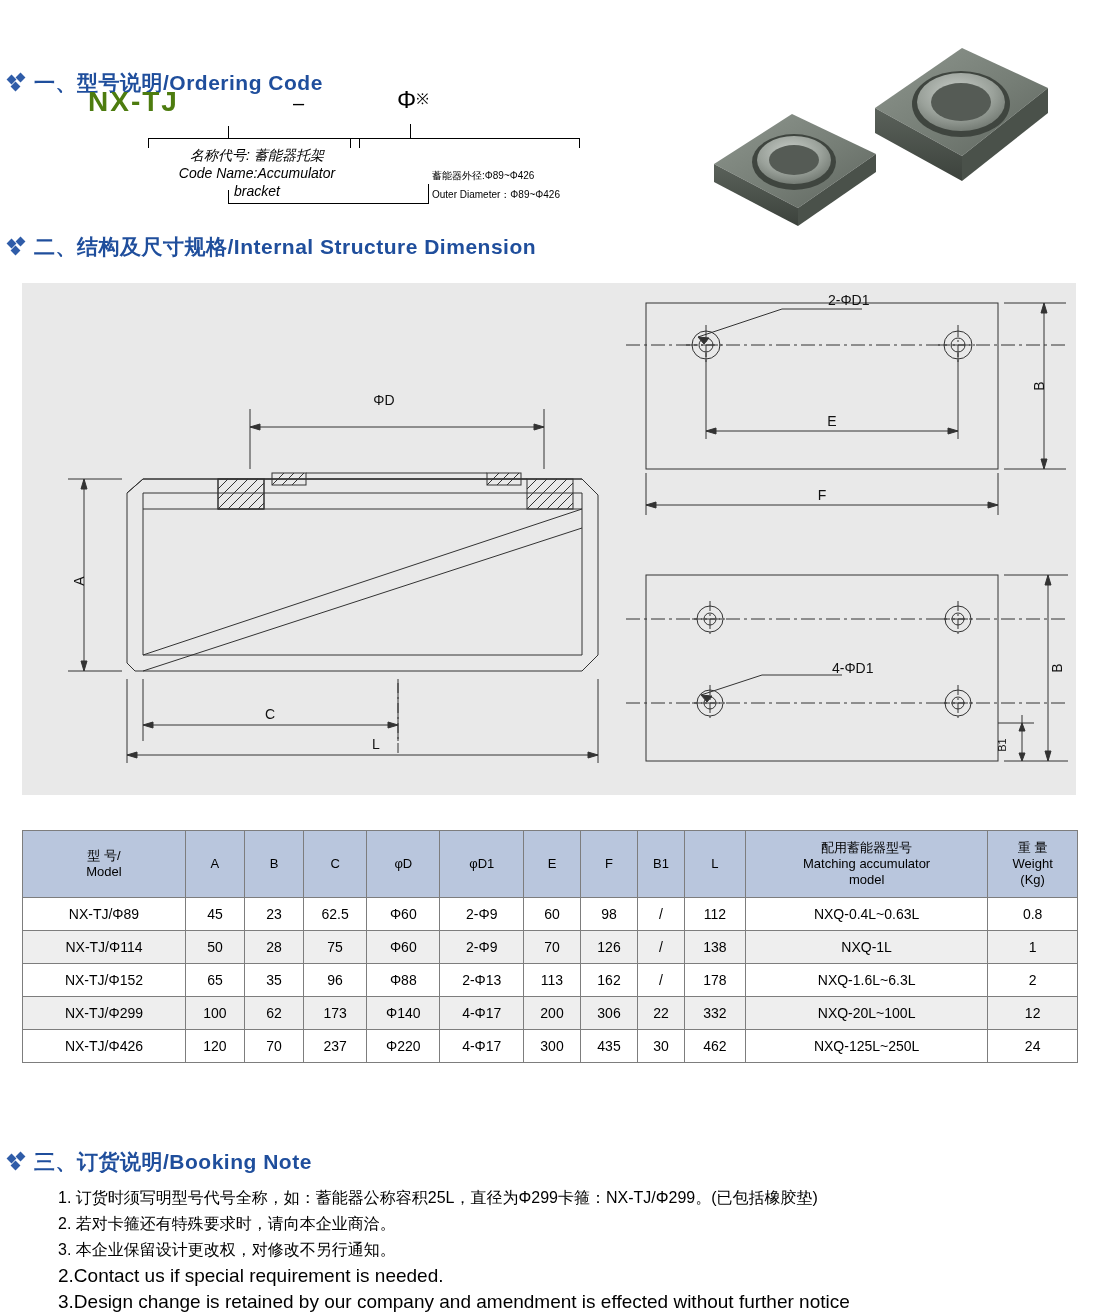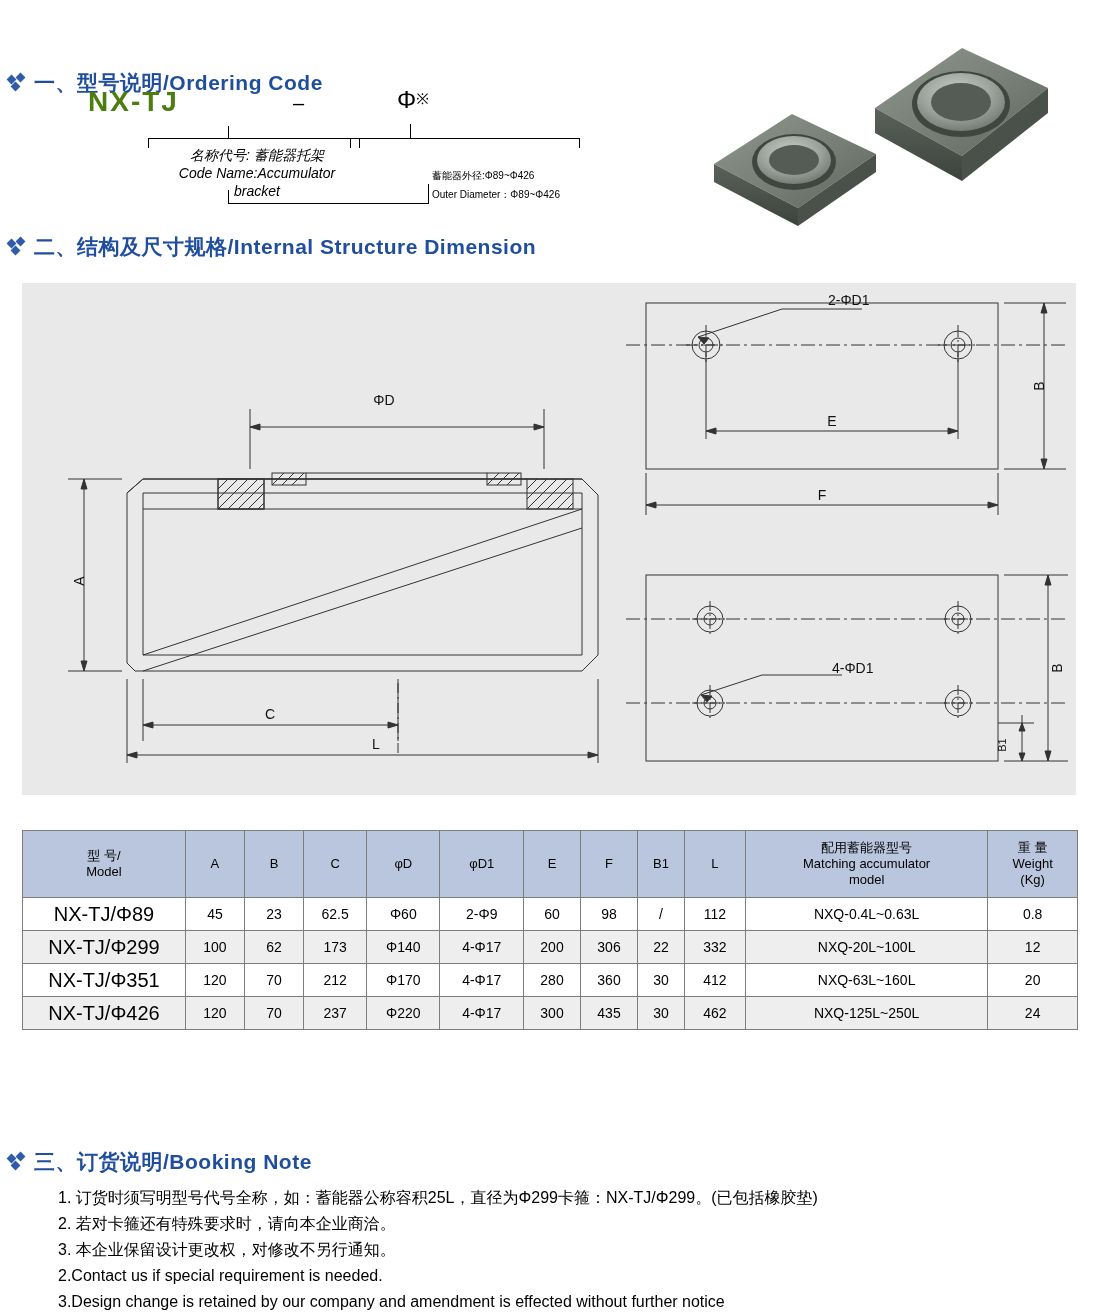--- a/index.html
+++ b/index.html
@@ -194,37 +194,37 @@
   #spec-table tbody td {
     height: 32px;
     font-size: 14px;
   }
   #spec-table tbody tr:nth-child(even) td {
     background: #eeeeee;
   }
   #spec-table tbody tr:nth-child(odd) td {
     background: #ffffff;
   }
-  #spec-table td.model { font-size: 20px; }
+  #spec-table td.model { font-size: 14px; }
 
   
   #booking {
     position: absolute;
     left: 58px;
     top: 1185px;
     width: 1020px;
   }
   #booking .line {
     font-size: 16px;
     line-height: 26px;
     color: #000;
     white-space: nowrap;
   }
   #booking .line.en {
-    font-size: 16px;
+    font-size: 19px;
   }
 </style>
 </head>
 <body>
 
 <div class="page">
 
   <div class="sec-head" id="sec1-head">
     <span class="diamond-icon">
         <i></i>
@@ -497,46 +497,60 @@
           <td>Φ60</td>
           <td>2-Φ9</td>
           <td>60</td>
           <td>98</td>
           <td>/</td>
           <td>112</td>
           <td>NXQ-0.4L~0.63L</td>
           <td>0.8</td>
         </tr>
         <tr>
+          <td class="model">NX-TJ/Φ114</td>
+          <td>50</td>
+          <td>28</td>
+          <td>75</td>
+          <td>Φ60</td>
+          <td>2-Φ9</td>
+          <td>70</td>
+          <td>126</td>
+          <td>/</td>
+          <td>138</td>
+          <td>NXQ-1L</td>
+          <td>1</td>
+        </tr>
+        <tr>
+          <td class="model">NX-TJ/Φ152</td>
+          <td>65</td>
+          <td>35</td>
+          <td>96</td>
+          <td>Φ88</td>
+          <td>2-Φ13</td>
+          <td>113</td>
+          <td>162</td>
+          <td>/</td>
+          <td>178</td>
+          <td>NXQ-1.6L~6.3L</td>
+          <td>2</td>
+        </tr>
+        <tr>
           <td class="model">NX-TJ/Φ299</td>
           <td>100</td>
           <td>62</td>
           <td>173</td>
           <td>Φ140</td>
           <td>4-Φ17</td>
           <td>200</td>
           <td>306</td>
           <td>22</td>
           <td>332</td>
           <td>NXQ-20L~100L</td>
           <td>12</td>
-        </tr>
-        <tr>
-          <td class="model">NX-TJ/Φ351</td>
-          <td>120</td>
-          <td>70</td>
-          <td>212</td>
-          <td>Φ170</td>
-          <td>4-Φ17</td>
-          <td>280</td>
-          <td>360</td>
-          <td>30</td>
-          <td>412</td>
-          <td>NXQ-63L~160L</td>
-          <td>20</td>
         </tr>
         <tr>
           <td class="model">NX-TJ/Φ426</td>
           <td>120</td>
           <td>70</td>
           <td>237</td>
           <td>Φ220</td>
           <td>4-Φ17</td>
           <td>300</td>
           <td>435</td>

